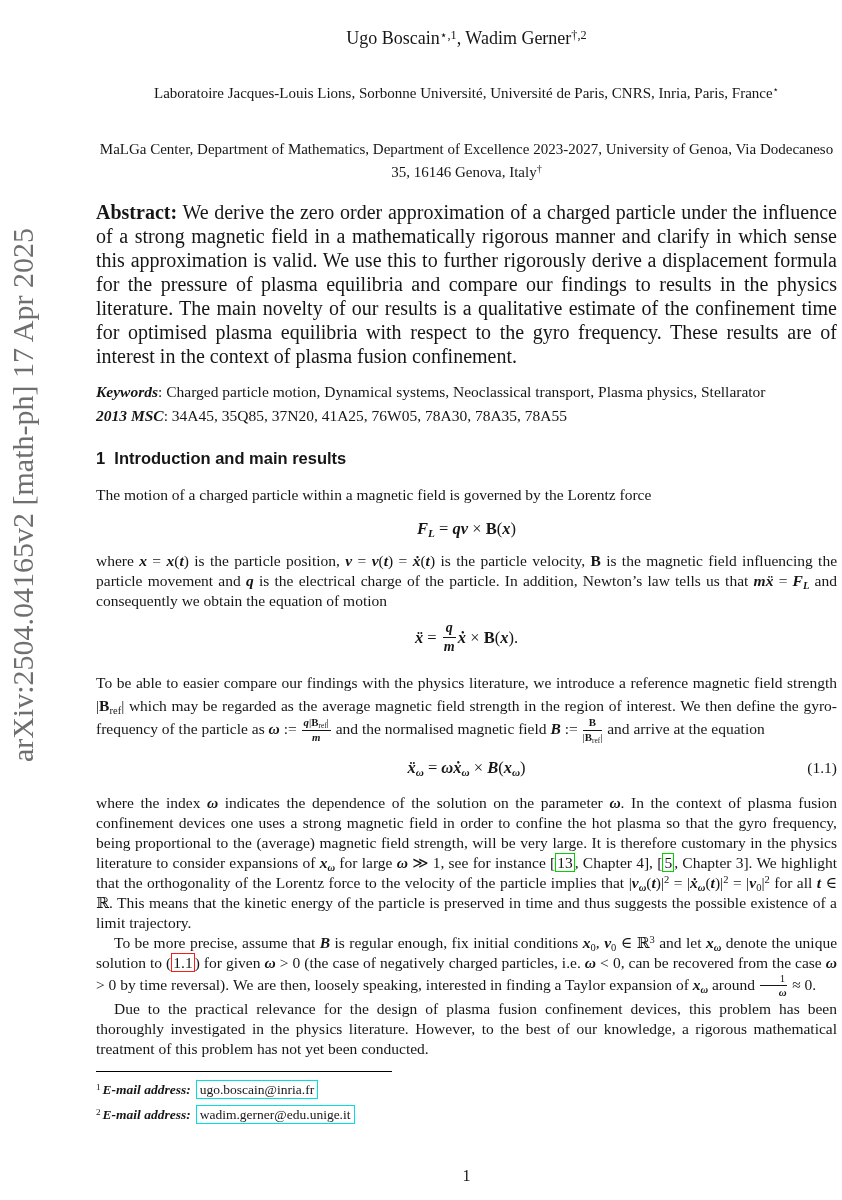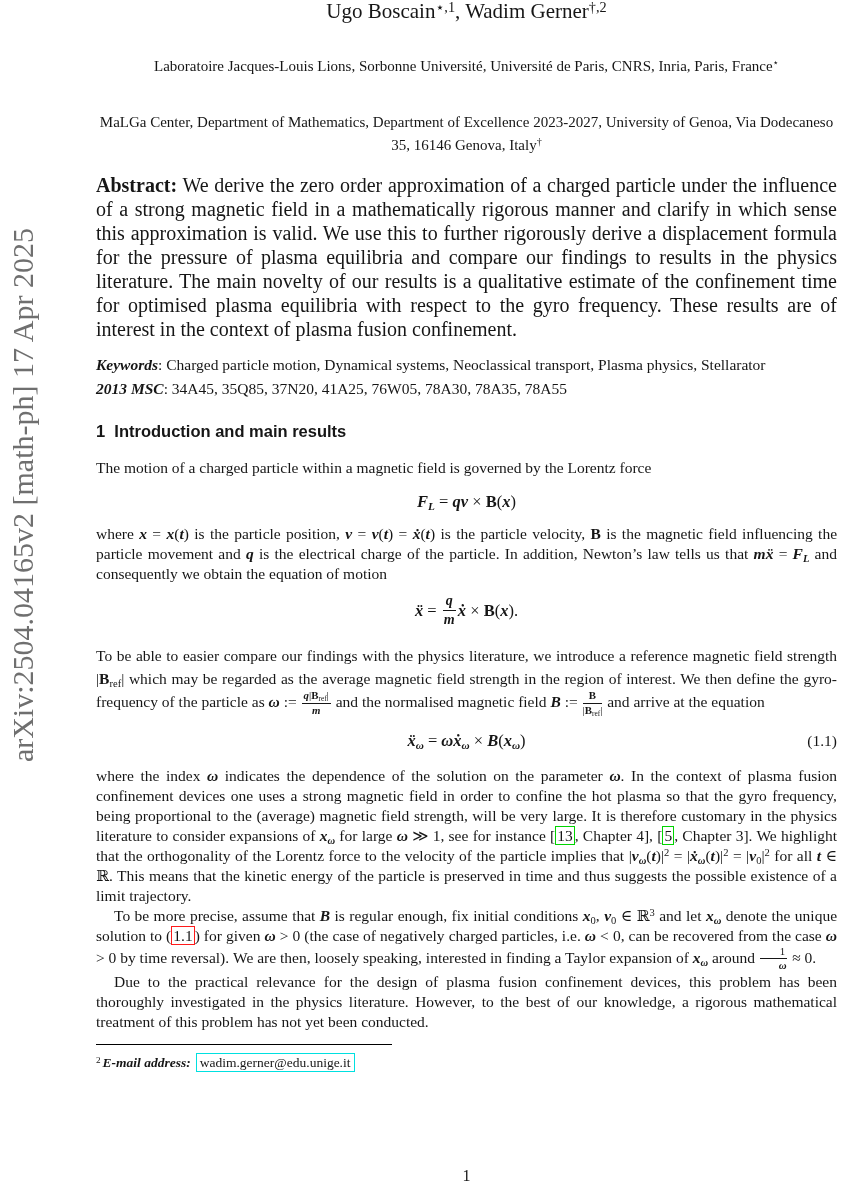--- a/index.html
+++ b/index.html
@@ -8,21 +8,21 @@
     background:#ffffff; overflow:hidden; color:#161616;
     font-family:"Liberation Serif","DejaVu Serif",serif;
   }
   .col { position:absolute; left:96px; top:0; width:741px; }
 
   .title {
     margin:2px 0 0 0; text-align:center;
     font-family:"Liberation Sans","DejaVu Sans",sans-serif;
     font-weight:bold; font-size:16px; line-height:21px; letter-spacing:-0.2px;
   }
-  .authors { text-align:center; font-size:21px; line-height:22px; }
+  .authors { margin-top:27px; text-align:center; font-size:18px; line-height:22px; }
   .affil   { margin-top:33px; text-align:center; font-size:15px; line-height:23px; }
   .affil2  { }
 
   .abstract { margin:16px 0 7px 0; text-align:justify; font-size:20px; line-height:24px; }
   .kw       { margin:12px 0 0 0; text-align:justify; font-size:15.5px; line-height:24px; }
   .msc      { margin:0; font-size:15.5px; line-height:24px; }
 
   .heading {
     margin:20px 0 0 0; 
     font-family:"Liberation Sans","DejaVu Sans",sans-serif;
@@ -119,20 +119,23 @@
 
     <p class="body-p p-noind">where the index <i>ω</i> indicates the dependence of the solution on the parameter <i>ω</i>. In the context of plasma fusion confinement devices one uses a strong magnetic field in order to confine the hot plasma so that the gyro frequency, being proportional to the (average) magnetic field strength, will be very large. It is therefore customary in the physics literature to consider expansions of <i>x<sub>ω</sub></i> for large <i>ω</i> ≫ 1, see for instance [<span class="cite">13</span>, Chapter 4], [<span class="cite">5</span>, Chapter 3]. We highlight that the orthogonality of the Lorentz force to the velocity of the particle implies that |<i>v<sub>ω</sub></i>(<i>t</i>)|<sup>2</sup> = |<i>ẋ<sub>ω</sub></i>(<i>t</i>)|<sup>2</sup> = |<i>v</i><sub>0</sub>|<sup>2</sup> for all <i>t</i> ∈ ℝ. This means that the kinetic energy of the particle is preserved in time and thus suggests the possible existence of a limit trajectory.</p>
 
     <p class="body-p indent">To be more precise, assume that <i>B</i> is regular enough, fix initial conditions <i>x</i><sub>0</sub>, <i>v</i><sub>0</sub> ∈ ℝ<sup>3</sup> and let <i>x<sub>ω</sub></i> denote the unique solution to (<span class="eqref">1.1</span>) for given <i>ω</i> &gt; 0 (the case of negatively charged particles, i.e. <i>ω</i> &lt; 0, can be recovered from the case <i>ω</i> &gt; 0 by time reversal). We are then, loosely speaking, interested in finding a Taylor expansion of <i>x<sub>ω</sub></i> around <span class="ifrac"><span class="fnum">1</span><span class="fden"><i>ω</i></span></span> ≈ 0.</p>
 
     <p class="body-p indent">Due to the practical relevance for the design of plasma fusion confinement devices, this problem has been thoroughly investigated in the physics literature. However, to the best of our knowledge, a rigorous mathematical treatment of this problem has not yet been conducted.</p>
 
     <div class="footnotes">
       <hr class="fnrule">
       <div class="fn">
+        <sup>1</sup><i>E-mail address:</i><a class="email">ugo.boscain@inria.fr</a>
+      </div>
+      <div class="fn">
         <sup>2</sup><i>E-mail address:</i><a class="email">wadim.gerner@edu.unige.it</a>
       </div>
     </div>
 
   </div>
 
   <div class="pagenum">1</div>
 
 </div>
 

